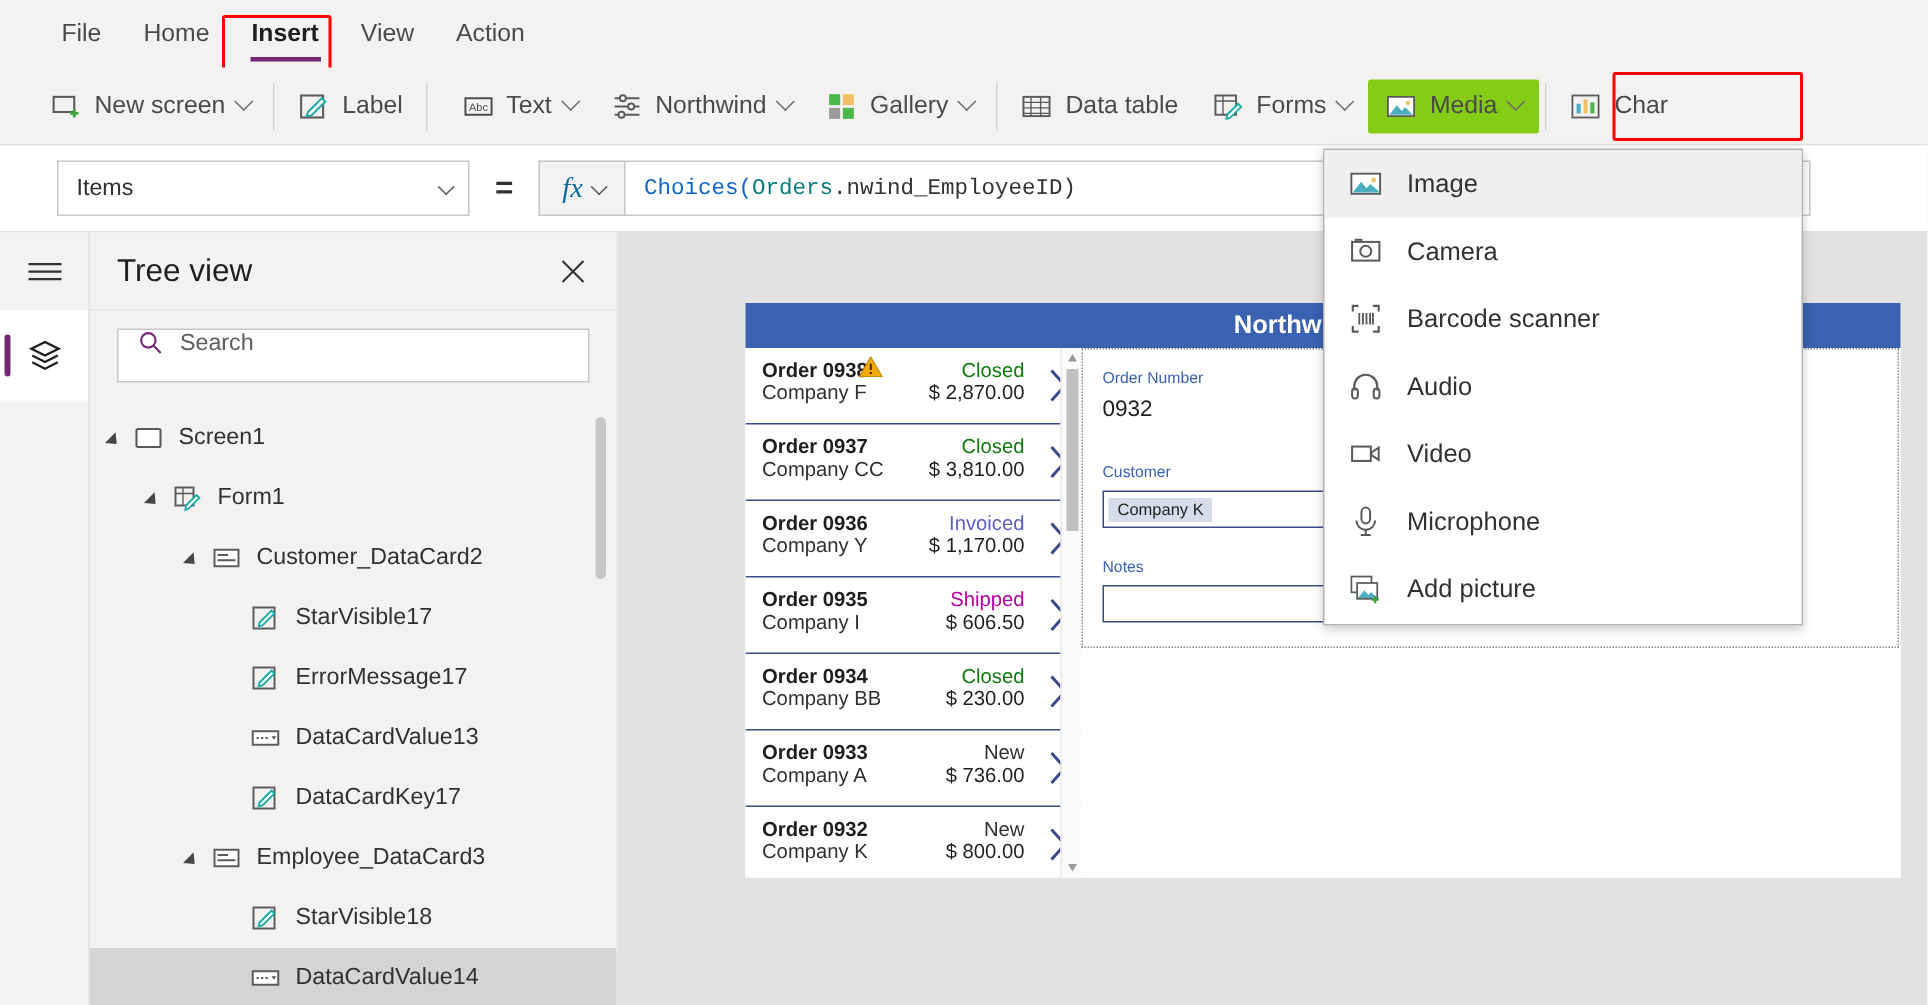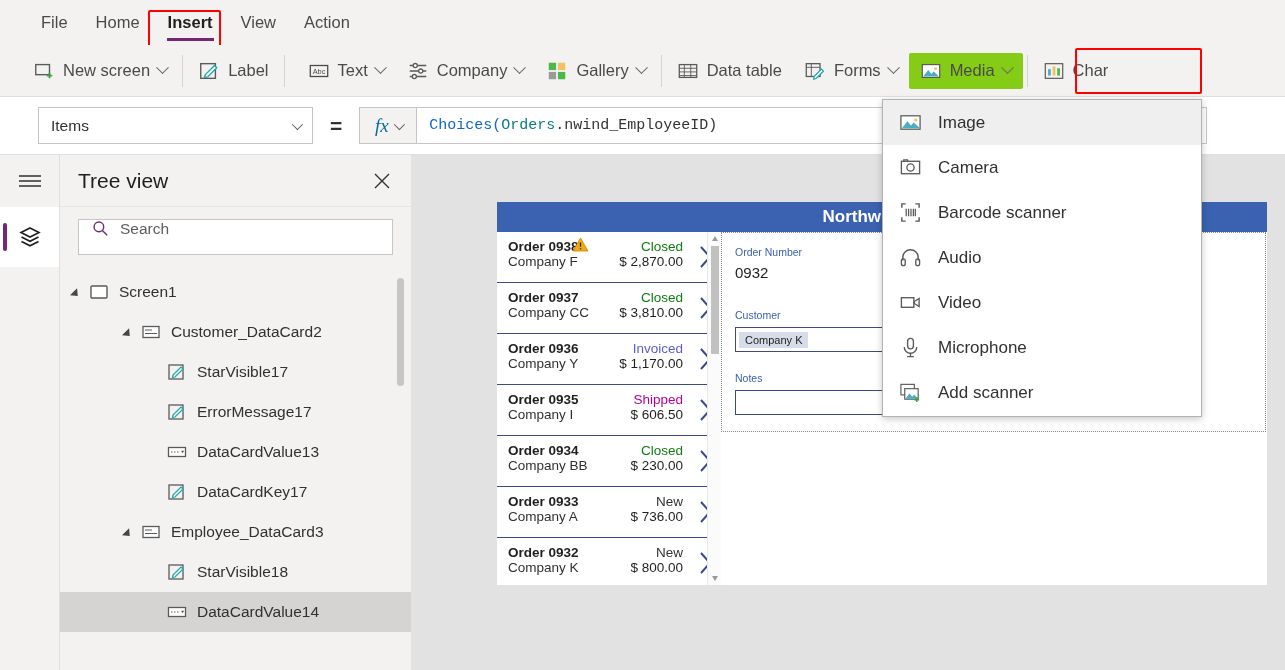--- a/index.html
+++ b/index.html
@@ -317,21 +317,21 @@
       <span class="chev"></span>
     </div>
 
     <div class="rbtn">
       <svg class="ricon" viewBox="0 0 24 24">
         <path d="M3 6h18M3 12h18M3 18h18" stroke="#5a5a5a" stroke-width="1.5"></path>
         <circle cx="9" cy="6" r="2.2" fill="#fff" stroke="#5a5a5a" stroke-width="1.4"></circle>
         <circle cx="15" cy="12" r="2.2" fill="#fff" stroke="#5a5a5a" stroke-width="1.4"></circle>
         <circle cx="8" cy="18" r="2.2" fill="#fff" stroke="#5a5a5a" stroke-width="1.4"></circle>
       </svg>
-      <span class="rlabel">Company</span>
+      <span class="rlabel">Northwind</span>
       <span class="chev"></span>
     </div>
 
     <div class="rbtn">
       <svg class="ricon" viewBox="0 0 24 24">
         <rect x="3" y="3" width="8" height="8" fill="#4cb84c"></rect>
         <rect x="13" y="3" width="8" height="8" fill="#f2c166"></rect>
         <rect x="3" y="13" width="8" height="8" fill="#9a9a9a"></rect>
         <rect x="13" y="13" width="8" height="8" fill="#4cb84c"></rect>
       </svg>
@@ -438,20 +438,29 @@
     <div class="tree-list">
 
       <div class="tnode" style="padding-left:12px;">
         <span class="tw open"></span>
         <svg class="ticon" viewBox="0 0 20 20">
           <rect x="2" y="4" width="16" height="12" rx="1" fill="#fff" stroke="#5a5a5a" stroke-width="1.4"></rect>
         </svg>
         <span class="tlabel">Screen1</span>
       </div>
 
+      <div class="tnode" style="padding-left:38px;">
+        <span class="tw open"></span>
+        <svg class="ticon" viewBox="0 0 20 20">
+          <rect x="2" y="3" width="12" height="12" fill="none" stroke="#5a5a5a" stroke-width="1.3"></rect>
+          <path d="M2 7h12M7 3v12" stroke="#5a5a5a" stroke-width="0.9"></path>
+          <path d="M9 15l7-7 1.9 1.9-7 7L8.6 18z" fill="#fff" stroke="#17a8a8" stroke-width="1.2"></path>
+        </svg>
+        <span class="tlabel">Form1</span>
+      </div>
 
       <div class="tnode" style="padding-left:64px;">
         <span class="tw open"></span>
         <svg class="ticon" viewBox="0 0 20 20">
           <rect x="2" y="4.5" width="16" height="11" fill="#fff" stroke="#5a5a5a" stroke-width="1.3"></rect>
           <path d="M4 8h7M4 11.5h12" stroke="#5a5a5a" stroke-width="1.2"></path>
         </svg>
         <span class="tlabel">Customer_DataCard2</span>
       </div>
 
@@ -723,19 +732,19 @@
       <span class="dd-label">Microphone</span>
     </div>
 
     <div class="dd-item">
       <svg class="dd-icon" viewBox="0 0 24 24">
         <rect x="2" y="3.5" width="14" height="11" fill="#fff" stroke="#5a5a5a" stroke-width="1.2"></rect>
         <rect x="6" y="8" width="14" height="11" fill="#fff" stroke="#5a5a5a" stroke-width="1.2"></rect>
         <path d="M6.6 18.4l4.4-5.4 2.8 3.4 2-2.2 4 4.2z" fill="#4aadc0"></path>
         <path d="M16 19.5h5M18.5 17v5" stroke="#3da33d" stroke-width="1.7"></path>
       </svg>
-      <span class="dd-label">Add scanner</span>
+      <span class="dd-label">Add picture</span>
     </div>
   </div>
 
   <div class="redbox" style="left:884px; top:101px; width:316px; height:44px;"></div>
 
 </div>
 
 </body></html>

